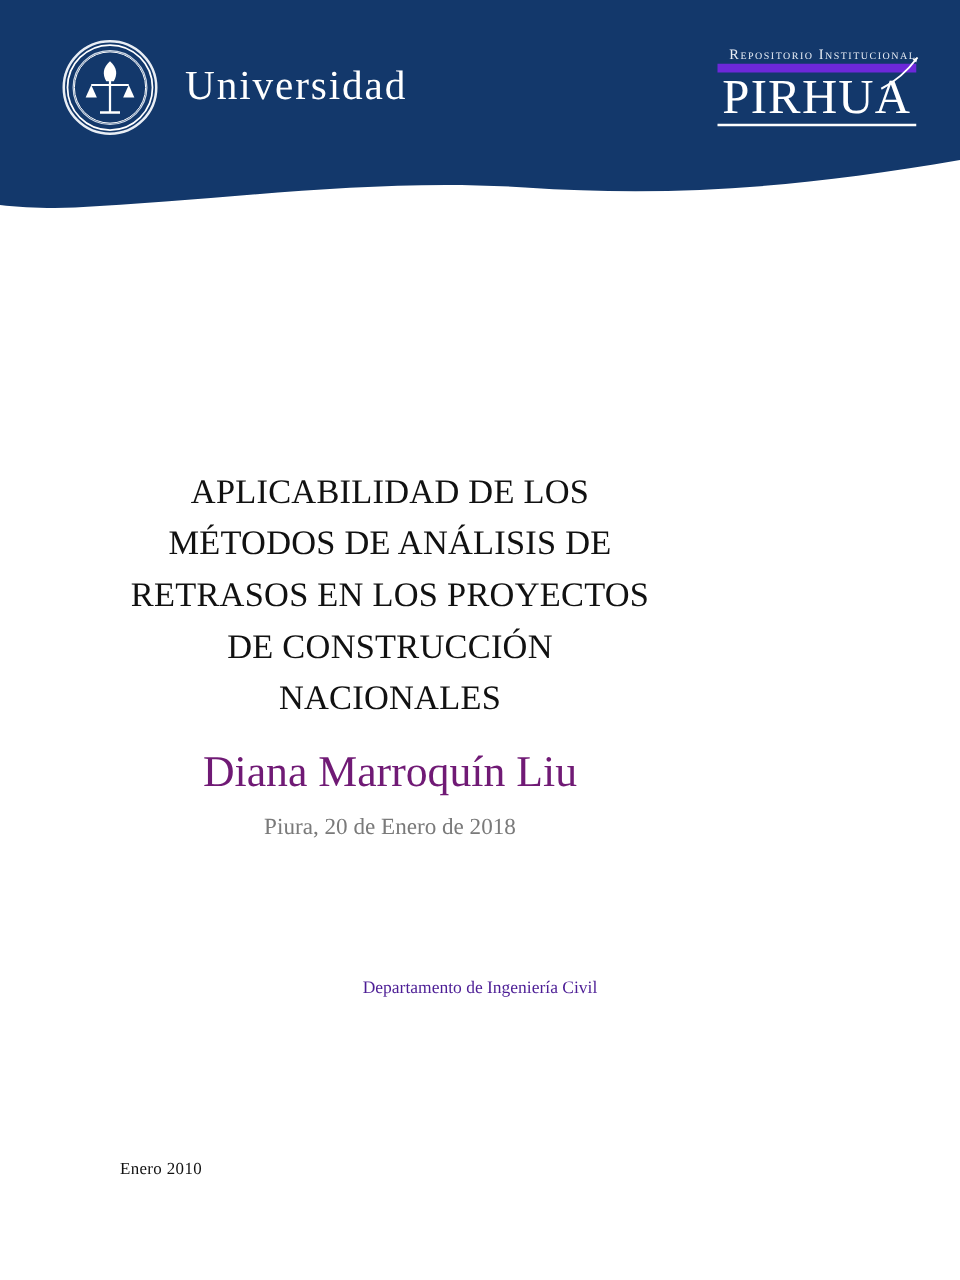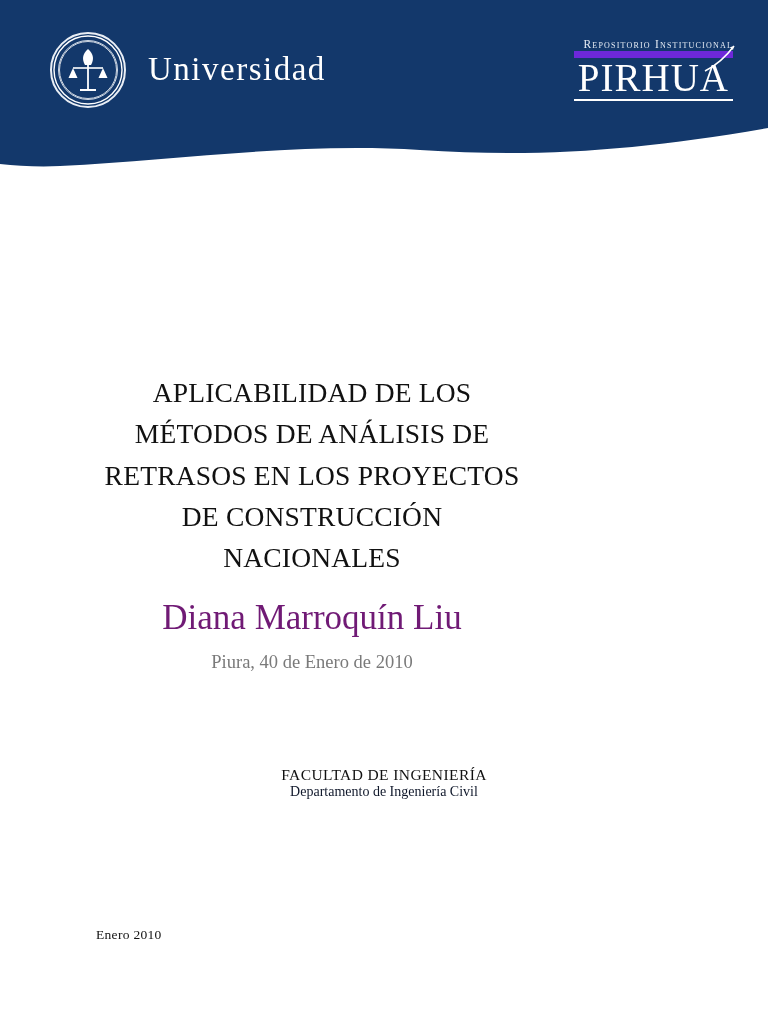--- a/index.html
+++ b/index.html
@@ -155,22 +155,23 @@
     width: 768px;
     text-align: center;
   }
   .faculty {
     font-size: 15.5px;
     letter-spacing: 0.4px;
     color: #111111;
     font-family: "Liberation Serif", serif;
   }
   .department {
+    margin-top: 17px;
     font-size: 14px;
-    color: #0f172a;
+    color: #4c1d95;
     font-family: "Liberation Serif", serif;
   }
 
   
   .footer-date {
     position: absolute;
     left: 96px;
     top: 927px;
     font-size: 13.5px;
     color: #111111;
@@ -215,21 +216,20 @@
       <path d="M2 27 C12 22 22 14 31 2" stroke="#ffffff" stroke-width="1.6" fill="none"></path>
       <path d="M31 2 L27 3.5 L30 6 Z" fill="#ffffff"></path>
     </svg>
   </div>
 
 </div>
 
 <div class="title-block">
   <div class="doc-title">APLICABILIDAD DE LOS MÉTODOS DE ANÁLISIS DE RETRASOS EN LOS PROYECTOS DE CONSTRUCCIÓN NACIONALES</div>
   <div class="author">Diana Marroquín Liu</div>
-  <div class="place-date">Piura,  40 de Enero de 2010</div>
+  <div class="place-date">Piura,  20 de Enero de 2018</div>
 </div>
 
 <div class="faculty-block">
-  <div class="faculty">FACULTAD DE INGENIERÍA</div>
   <div class="department">Departamento de Ingeniería Civil</div>
 </div>
 
 <div class="footer-date">Enero  2010</div>
 
 </body></html>

